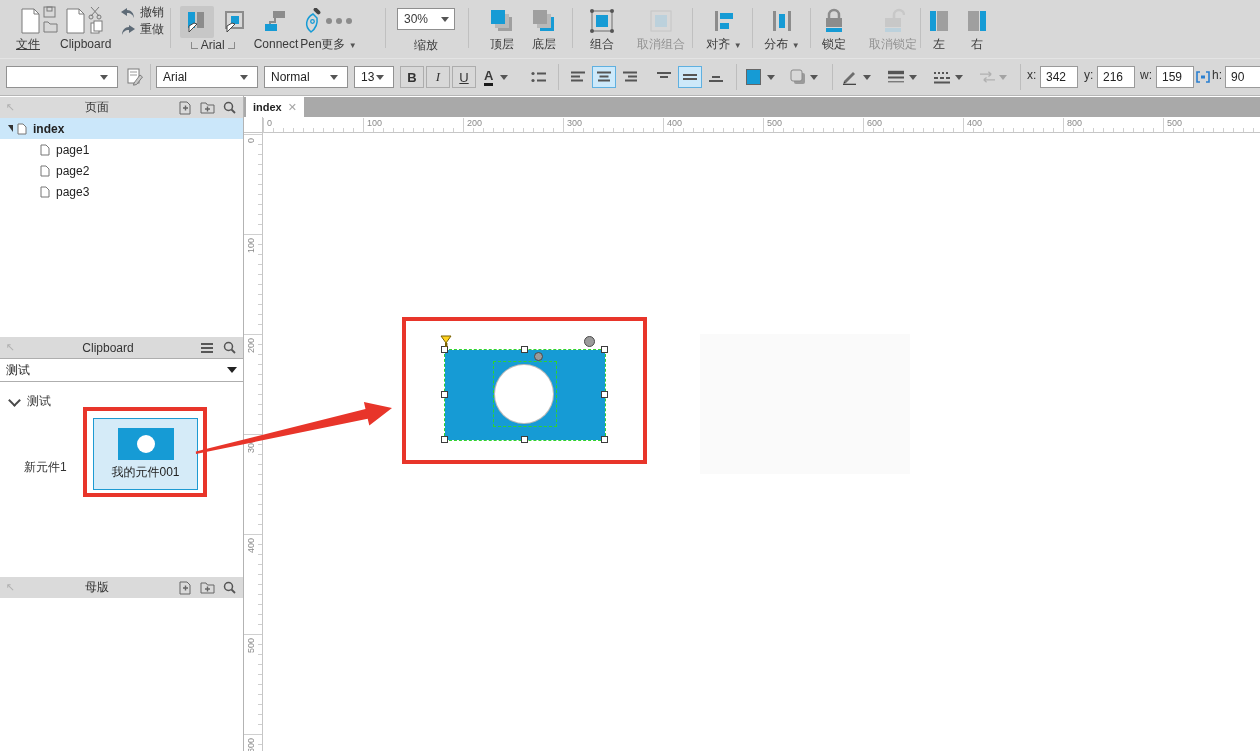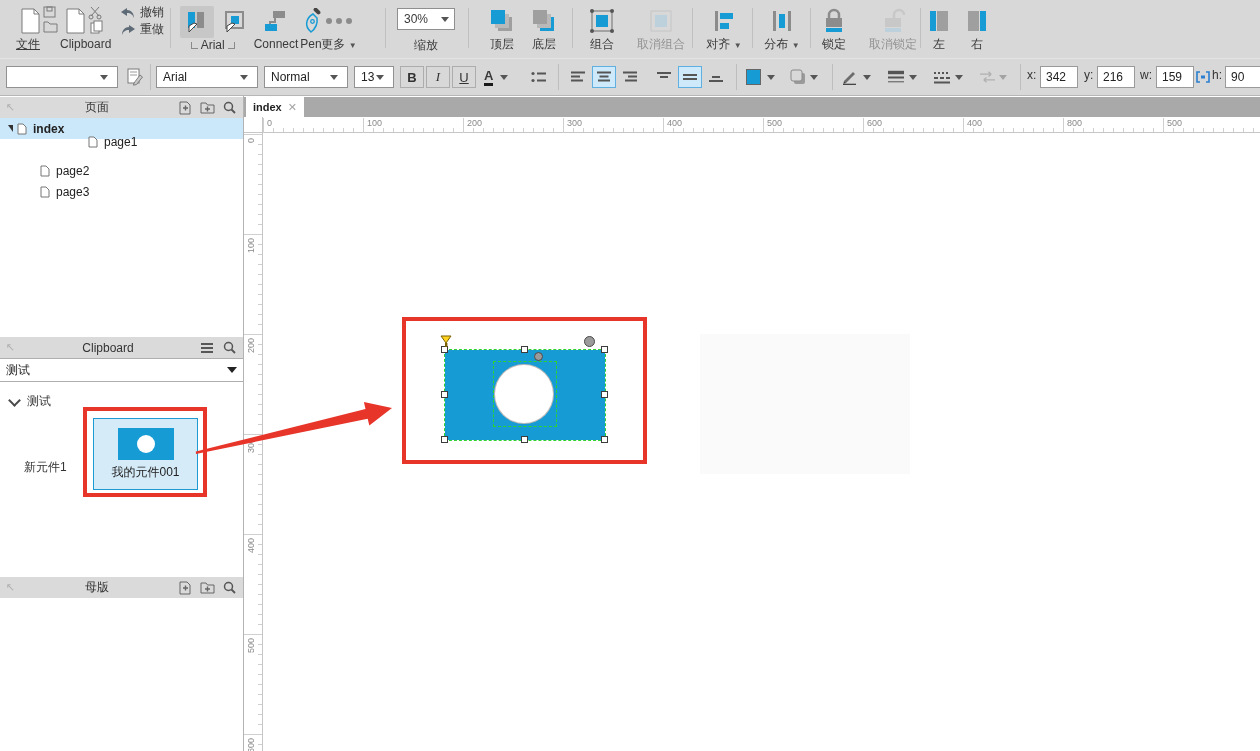--- a/index.html
+++ b/index.html
@@ -495,21 +495,21 @@
       </svg>
   </span>
 </div>
 <div class="trow selected" style="top:118px;">
   <span class="expander"></span>
   <svg width="10" height="12" viewBox="0 0 10 12" style="margin-right:6px;">
       <path d="M1 1 h5 l3 3 v7 h-8 z" fill="#fff" stroke="#777"></path>
     </svg>
   <span>index</span>
 </div>
-<div class="trow" style="top:131px;padding-left:48px;">
+<div class="trow" style="top:139px;">
   <span style="width:40px;"></span>
   <svg width="10" height="12" viewBox="0 0 10 12" style="margin-right:6px;">
       <path d="M1 1 h5 l3 3 v7 h-8 z" fill="#fff" stroke="#777"></path>
     </svg>
   <span>page1</span>
 </div>
 <div class="trow" style="top:160px;">
   <span style="width:40px;"></span>
   <svg width="10" height="12" viewBox="0 0 10 12" style="margin-right:6px;">
       <path d="M1 1 h5 l3 3 v7 h-8 z" fill="#fff" stroke="#777"></path>

